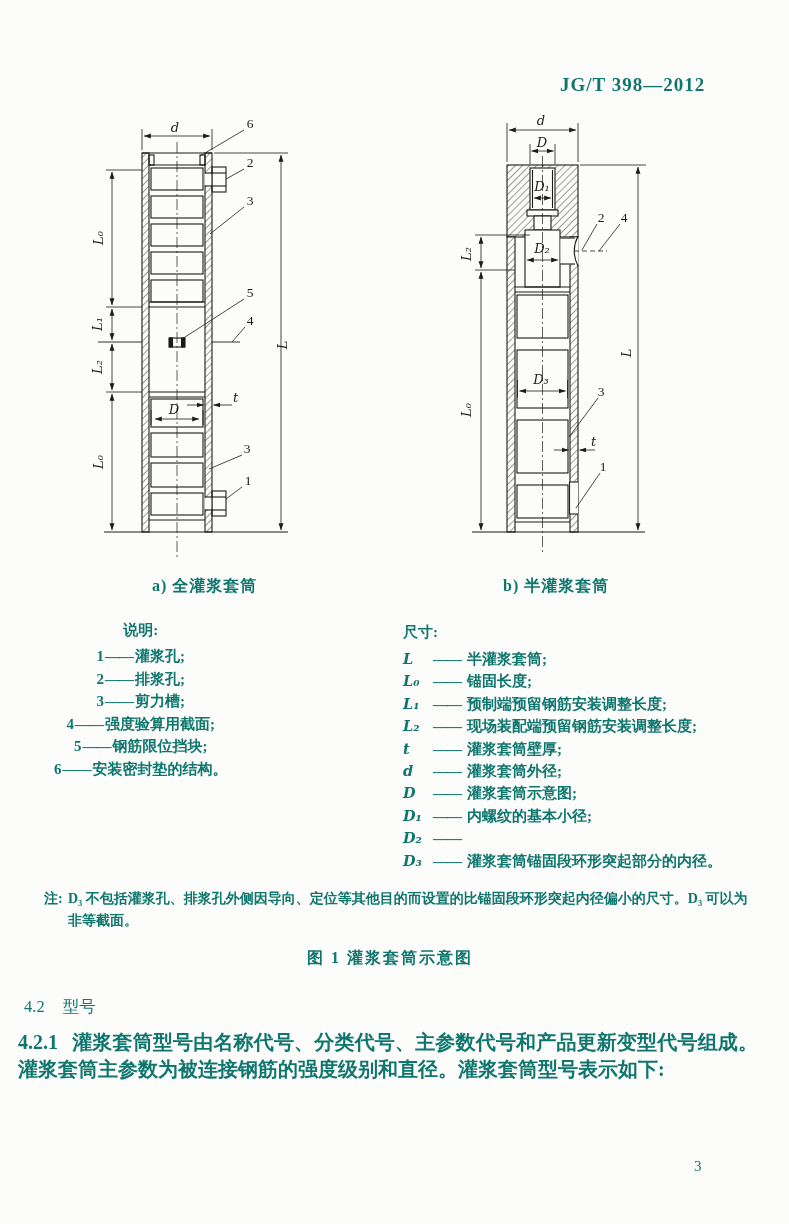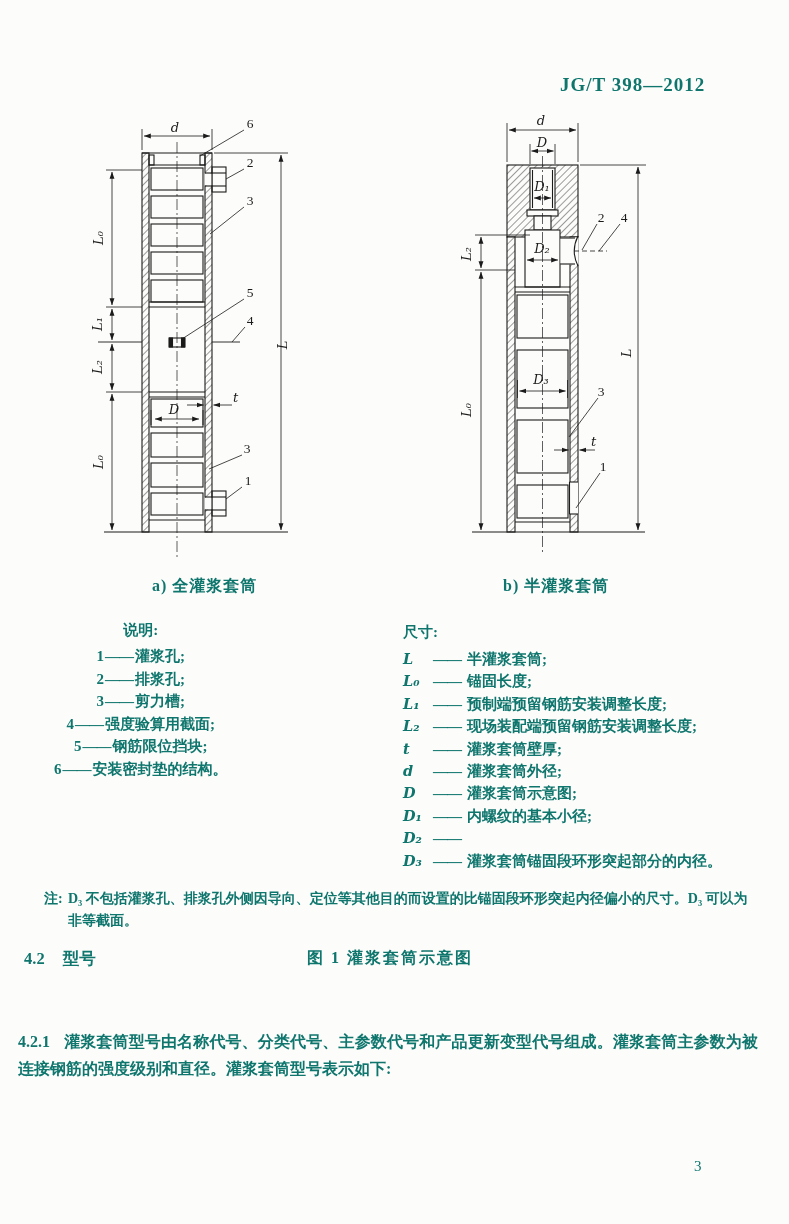--- a/index.html
+++ b/index.html
@@ -18,23 +18,23 @@
   .dims .title{margin-bottom:5px;line-height:22px;}
   .dims .row{display:flex;line-height:22.4px;}
   .dims .sym{width:30px;flex:0 0 30px;font-style:italic;font-weight:bold;
              font-family:"DejaVu Serif",serif;font-size:14.5px;}
   .dims .dash{flex:0 0 34px;letter-spacing:-1px;}
   .dims .txt{flex:1;}
   .note{left:44px;top:888px;width:712px;font-size:14px;font-weight:bold;display:flex;line-height:22px;}
   .note .lbl{flex:0 0 24px;}
   .note .txt{flex:1;}
   .fig-caption{left:12px;top:948px;width:756px;text-align:center;font-size:16px;font-weight:bold;letter-spacing:2px;}
-  .heading{left:24px;top:948px;font-size:16.5px;font-weight:bold;}
+  .heading{left:24px;top:996px;font-size:16.5px;font-weight:normal;}
   .heading .t{margin-left:18px;}
-  .clause{left:18px;top:1029px;width:740px;font-size:16px;line-height:26.5px;font-weight:bold;text-align:justify;}
+  .clause{left:18px;top:1029px;width:740px;font-size:20px;line-height:26.5px;font-weight:bold;text-align:justify;}
   .clause .cnum{margin-right:14px;}
   .page-num{left:694px;top:1158px;font-size:15px;}
   svg text{font-family:"Liberation Serif","DejaVu Serif",serif;}
   svg .dimtxt{font-style:italic;font-family:"DejaVu Serif",serif;font-size:13px;fill:#1b1b1b;}
   svg .numtxt{font-size:13.5px;fill:#1b1b1b;}
 </style>
 </head>
 <body>
 
 <div class="page">

